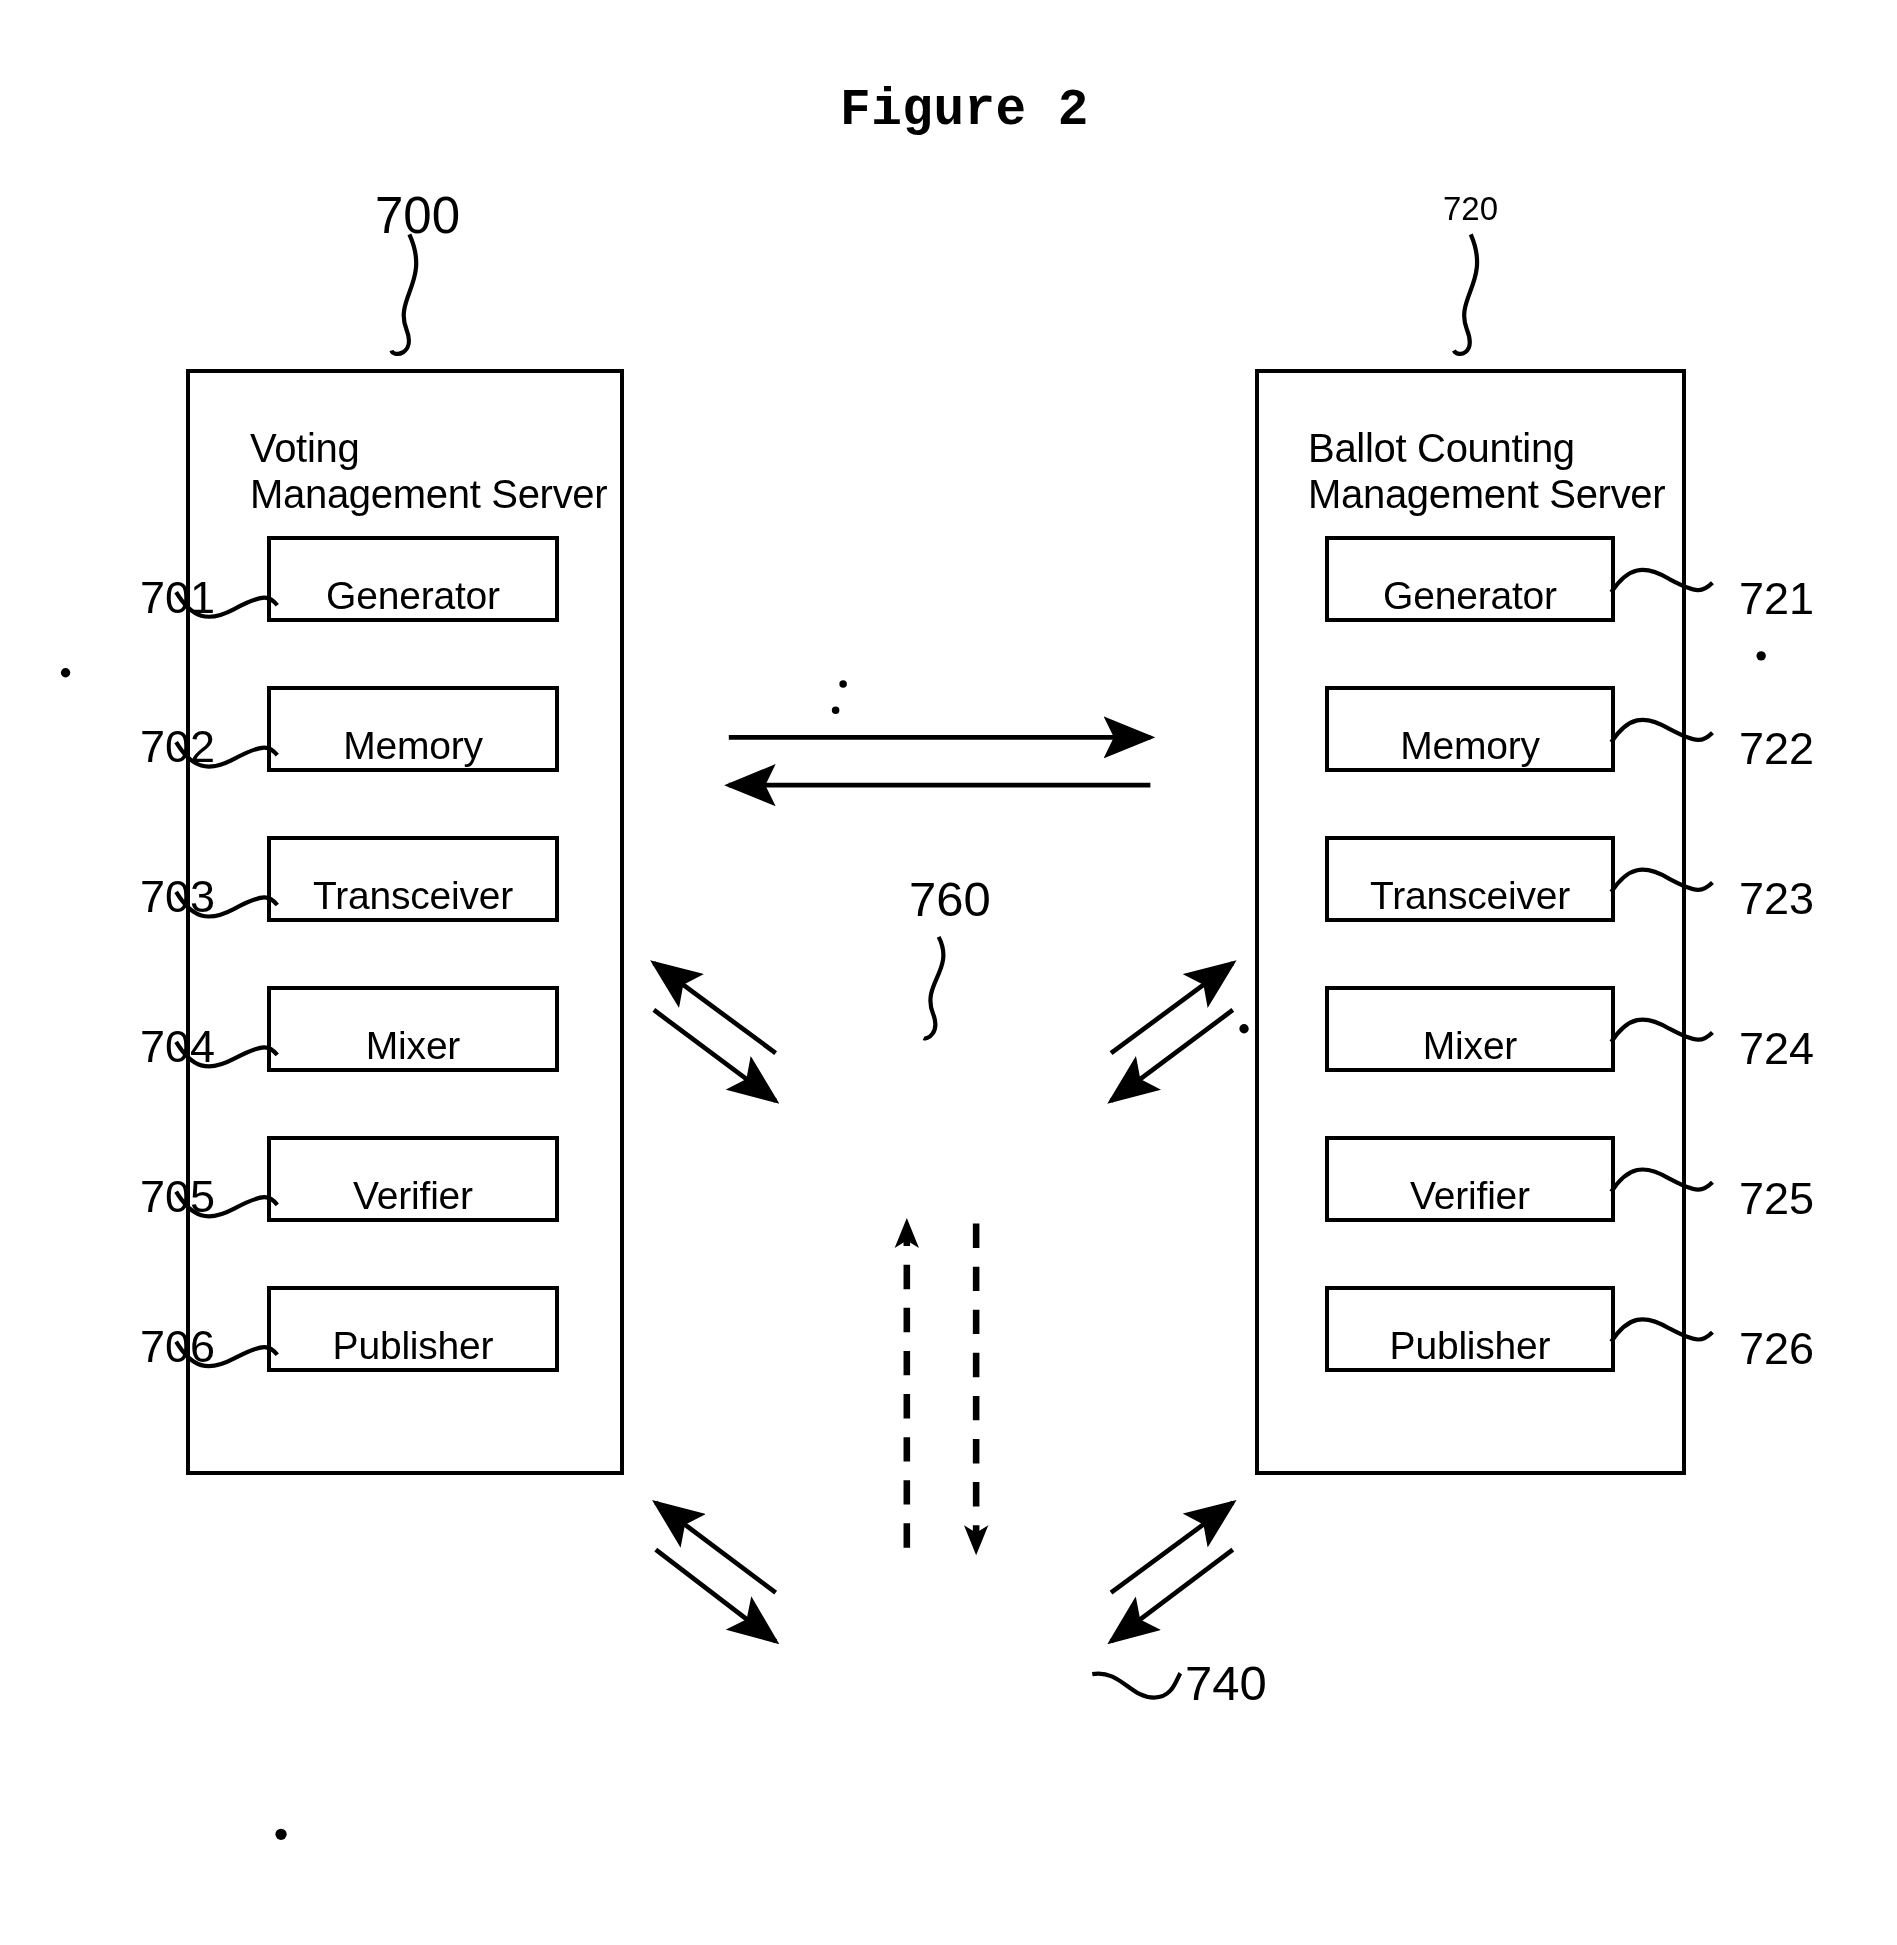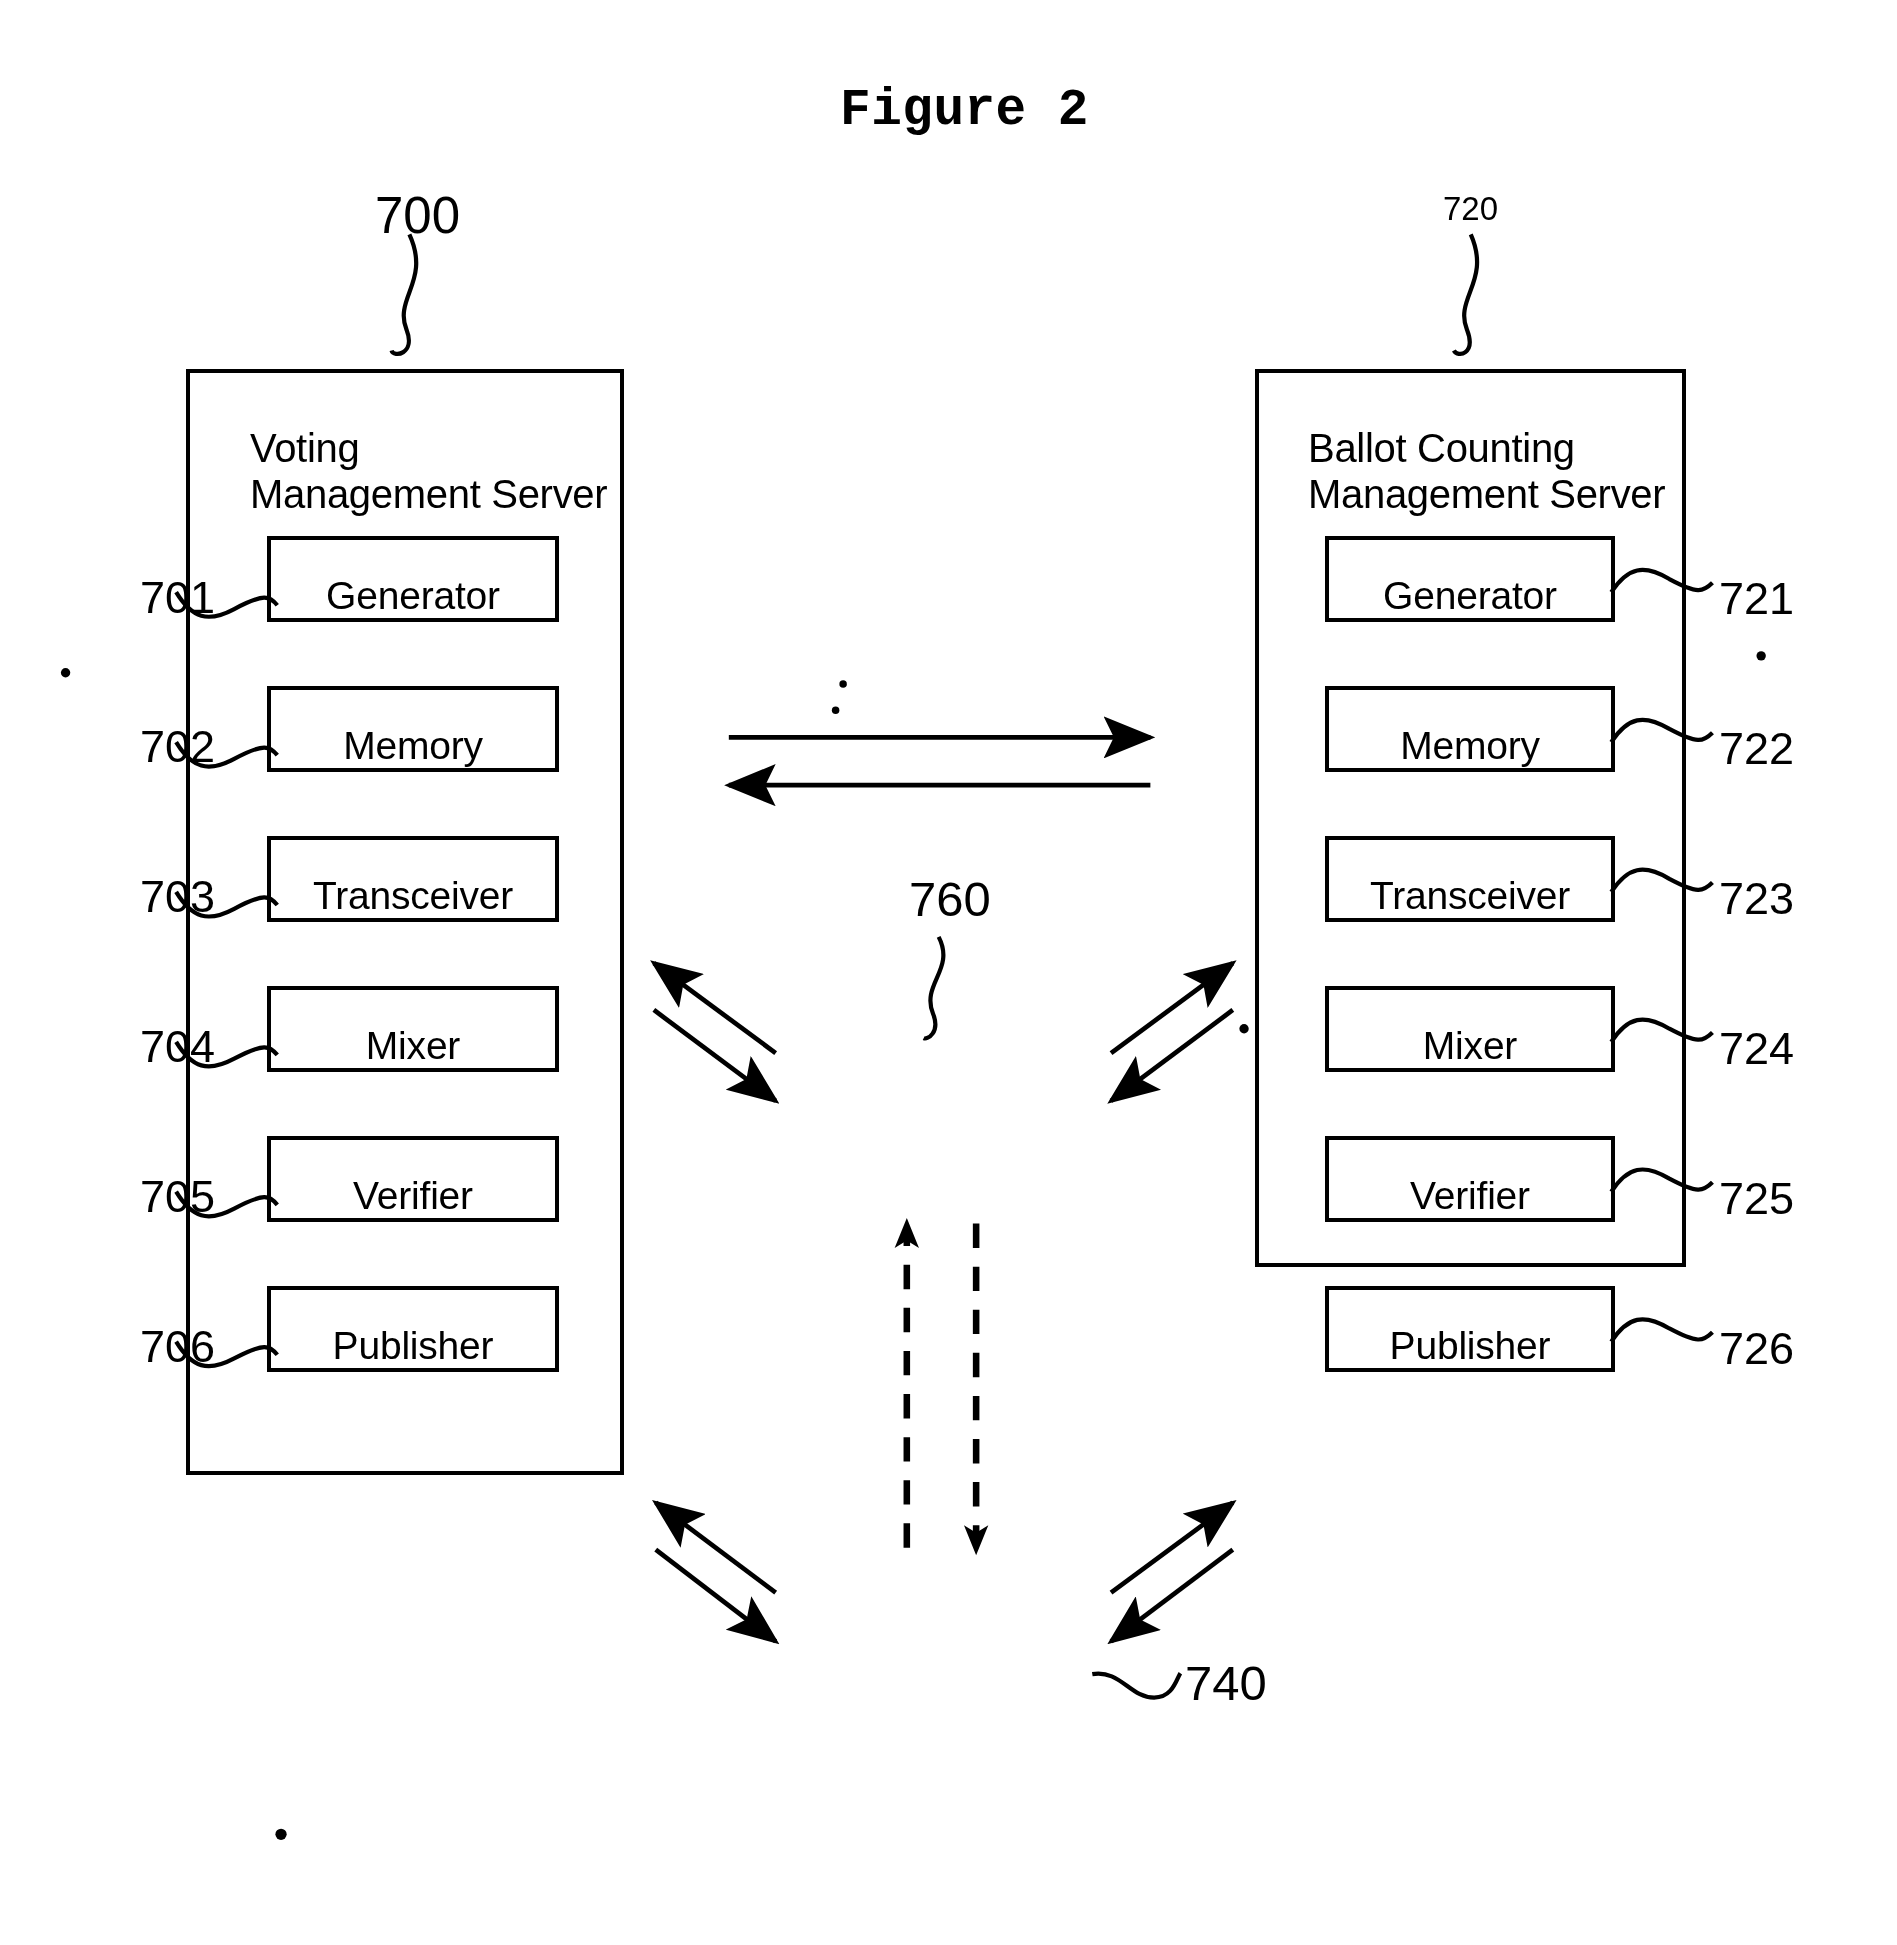--- a/index.html
+++ b/index.html
@@ -32,21 +32,21 @@
   }
   
   .server-box {
     position: absolute;
     border: 4.7px solid #000;
     background: #fff;
     box-sizing: border-box;
     margin-top: 20px;
   }
   #server-left  { left: 186px;  top: 349px; width: 438px;  height: 1106px; }
-  #server-right { left: 1255px; top: 349px; width: 431px;  height: 898px; }
+  #server-right { left: 1255px; top: 349px; width: 431px;  height: 1106px; }
 
   .server-title {
     position: absolute;
     left: 60px;
     top: 52px;
     font-size: 40px;
     line-height: 1.16;
     white-space: pre-line;
     font-family: "Liberation Sans", sans-serif;
     letter-spacing: -0.3px;
@@ -72,21 +72,21 @@
 
   
   .ref {
     position: absolute;
     font-size: 45px;
     font-family: "Liberation Sans", sans-serif;
     letter-spacing: 0px;
     white-space: nowrap;
   }
   .ref-left  { text-align: right; }
-  .ref-right { text-align: right; }
+  .ref-right { text-align: right; margin-left: 20px; }
 
   
   .mid-box {
     position: absolute;
     border: 4.7px solid #000;
     background: #fff;
     box-sizing: border-box;
     display: flex;
     align-items: center;
     justify-content: center;

